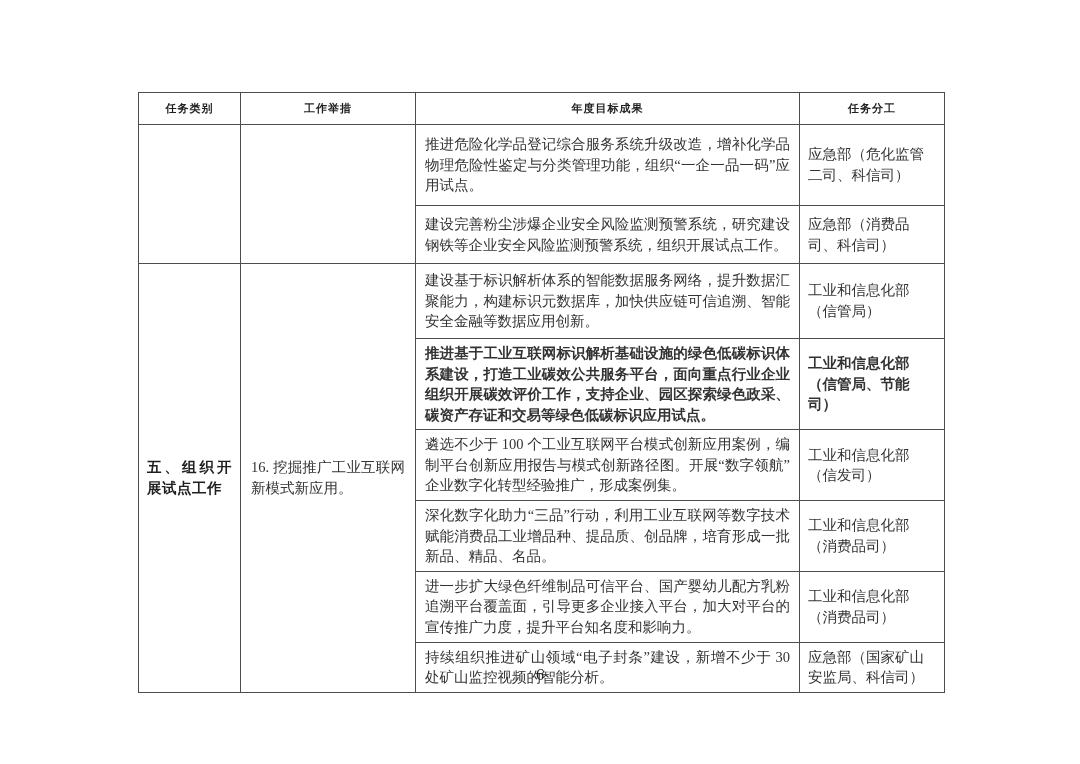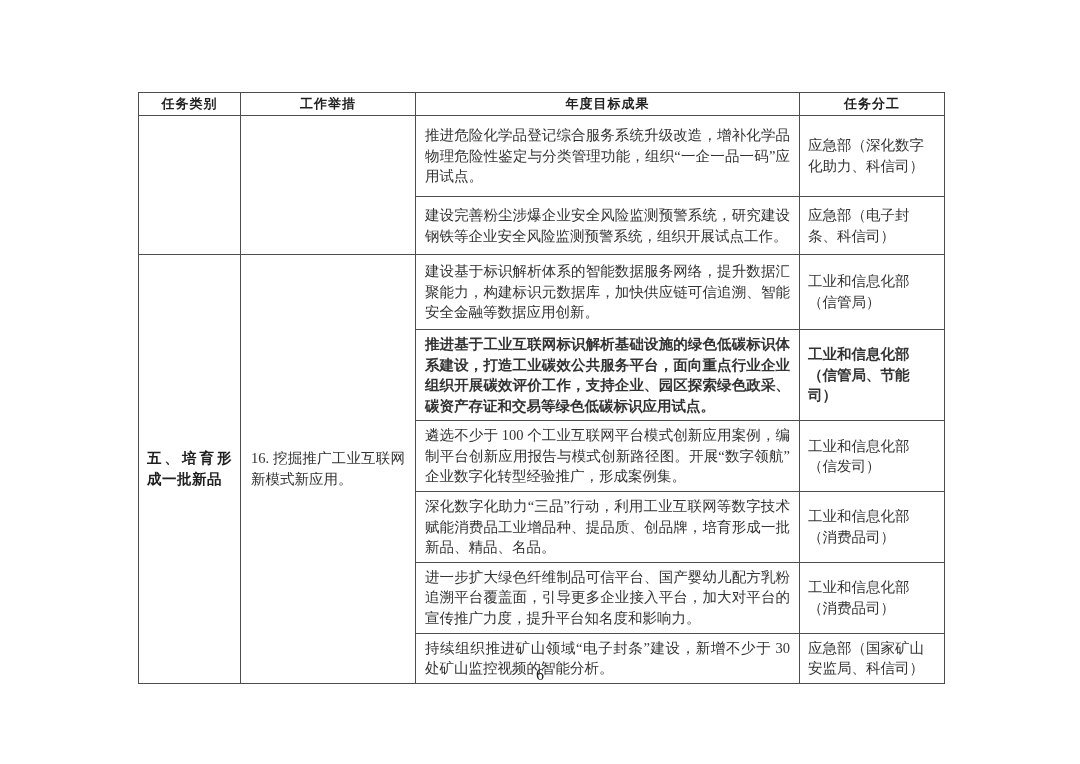--- a/index.html
+++ b/index.html
@@ -22,26 +22,26 @@
   .doc-table col.c2{width:175px;}
   .doc-table col.c3{width:384px;}
   .doc-table col.c4{width:145px;}
   .doc-table th,.doc-table td{
     border:1px solid #4d4d4d;
     vertical-align:middle;
     box-sizing:border-box;
   }
   .doc-table th{
     height:16px;
-    font-size:13px;
+    font-size:11px;
     font-weight:bold;
     text-align:center;
     color:#1f1f1f;
     letter-spacing:1px;
-    padding:2px 4px;
+    padding:8px 4px;
   }
   .doc-table td{
     font-size:14.5px;
     line-height:1.42;
     color:#333333;
     padding:4px 9px;
   }
   td.cat{
     font-weight:bold;
     color:#1f1f1f;
@@ -98,28 +98,28 @@
         <th>工作举措</th>
         <th>年度目标成果</th>
         <th>任务分工</th>
       </tr>
     </thead>
     <tbody>
       <tr class="r1">
         <td class="cat" rowspan="2"></td>
         <td class="mea" rowspan="2"></td>
         <td class="tgt">推进危险化学品登记综合服务系统升级改造，增补化学品物理危险性鉴定与分类管理功能，组织“一企一品一码”应用试点。</td>
-        <td class="dvn">应急部（深化数字化助力、科信司）</td>
+        <td class="dvn">应急部（危化监管二司、科信司）</td>
       </tr>
       <tr class="r2">
         <td class="tgt">建设完善粉尘涉爆企业安全风险监测预警系统，研究建设钢铁等企业安全风险监测预警系统，组织开展试点工作。</td>
-        <td class="dvn">应急部（电子封条、科信司）</td>
+        <td class="dvn">应急部（消费品司、科信司）</td>
       </tr>
       <tr class="r3">
-        <td class="cat" rowspan="6">五、培育形成一批新品</td>
+        <td class="cat" rowspan="6">五、组织开展试点工作</td>
         <td class="mea" rowspan="6">16. 挖掘推广工业互联网新模式新应用。</td>
         <td class="tgt">建设基于标识解析体系的智能数据服务网络，提升数据汇聚能力，构建标识元数据库，加快供应链可信追溯、智能安全金融等数据应用创新。</td>
         <td class="dvn">工业和信息化部（信管局）</td>
       </tr>
       <tr class="r4">
         <td class="tgt">推进基于工业互联网标识解析基础设施的绿色低碳标识体系建设，打造工业碳效公共服务平台，面向重点行业企业组织开展碳效评价工作，支持企业、园区探索绿色政采、碳资产存证和交易等绿色低碳标识应用试点。</td>
         <td class="dvn">工业和信息化部（信管局、节能司）</td>
       </tr>
       <tr class="r5">
         <td class="tgt">遴选不少于 100 个工业互联网平台模式创新应用案例，编制平台创新应用报告与模式创新路径图。开展“数字领航”企业数字化转型经验推广，形成案例集。</td>

